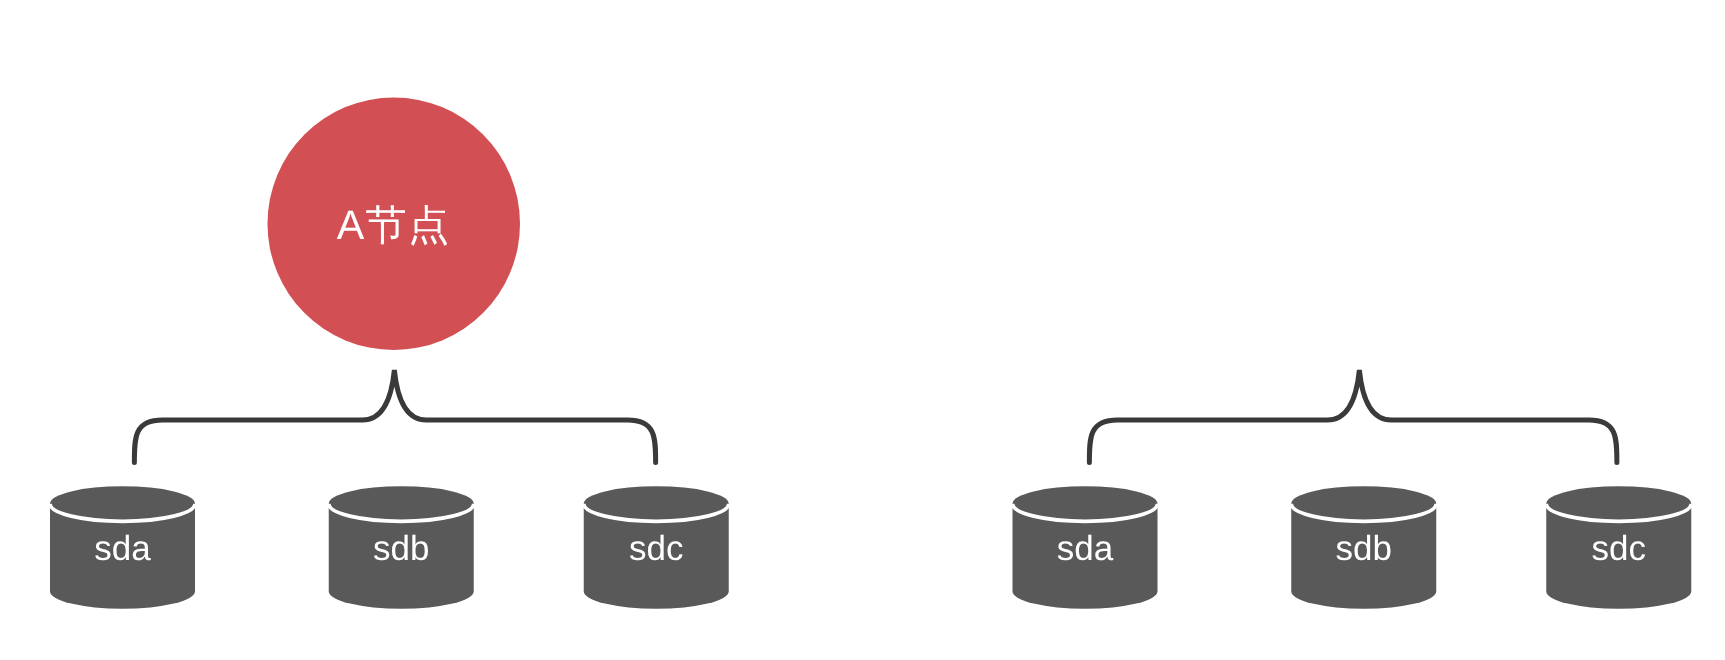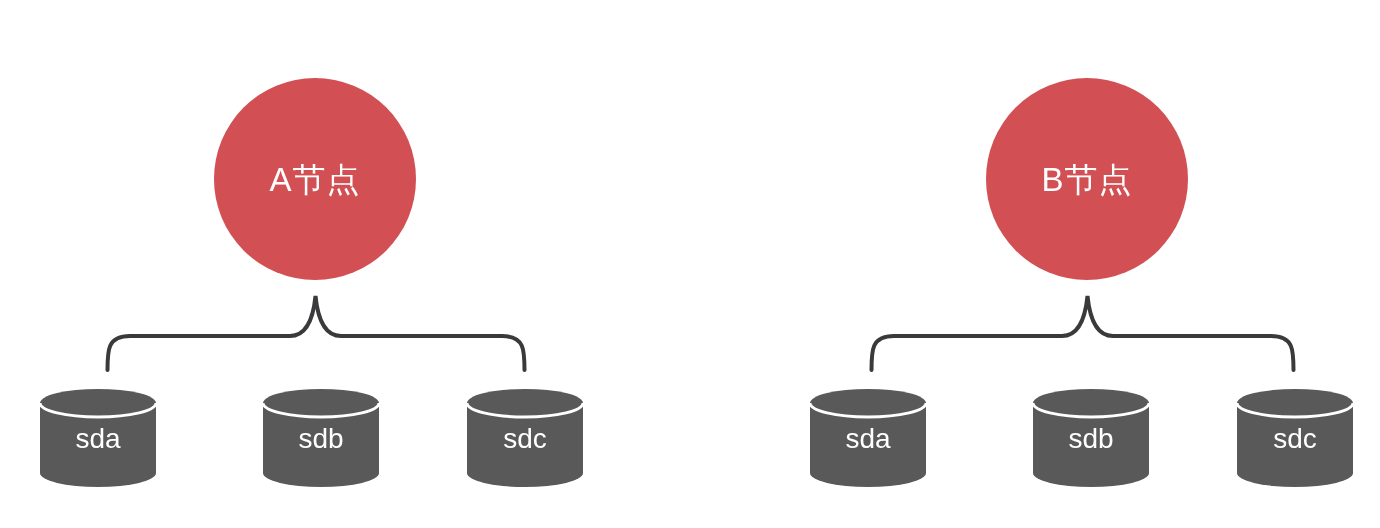--- a/index.html
+++ b/index.html
@@ -82,23 +82,20 @@
 
   <svg class="brace-layer" viewBox="0 0 1380 528">
     <path d="M 107.5 370 C 107.5 350 107.5 336 130 336 L 290 336 Q 311.5 336 315.5 296 Q 319.5 336 341 336 L 502 336 C 524.5 336 524.5 350 524.5 370" fill="none" stroke-width="4" stroke-linecap="round" stroke="#3a3a3c"></path>
     <path d="M 871.5 370 C 871.5 350 871.5 336 894 336 L 1062 336 Q 1083.5 336 1087.5 296 Q 1091.5 336 1113 336 L 1271 336 C 1293.5 336 1293.5 350 1293.5 370" fill="none" stroke-width="4" stroke-linecap="round" stroke="#3a3a3c"></path>
   </svg>
 
   <div class="node-circle circle-a">
     <span class="node-label">A节点</span>
   </div>
 
-  <div class="node-circle circle-b">
-    <span class="node-label">B节点</span>
-  </div>
 
   <div class="disk disk-a-sda">
     <svg viewBox="0 0 120 100">
       <path d="M 2 15 A 58 14 0 0 1 118 15 L 118 85 A 58 14 0 0 1 2 85 Z" fill="#595959"></path>
       <path d="M 2 15 A 58 14 0 0 0 118 15" fill="none" stroke-width="3" stroke="#ffffff"></path>
     </svg>
     <span class="disk-label">sda</span>
   </div>
   <div class="disk disk-a-sdb">
     <svg viewBox="0 0 120 100">

